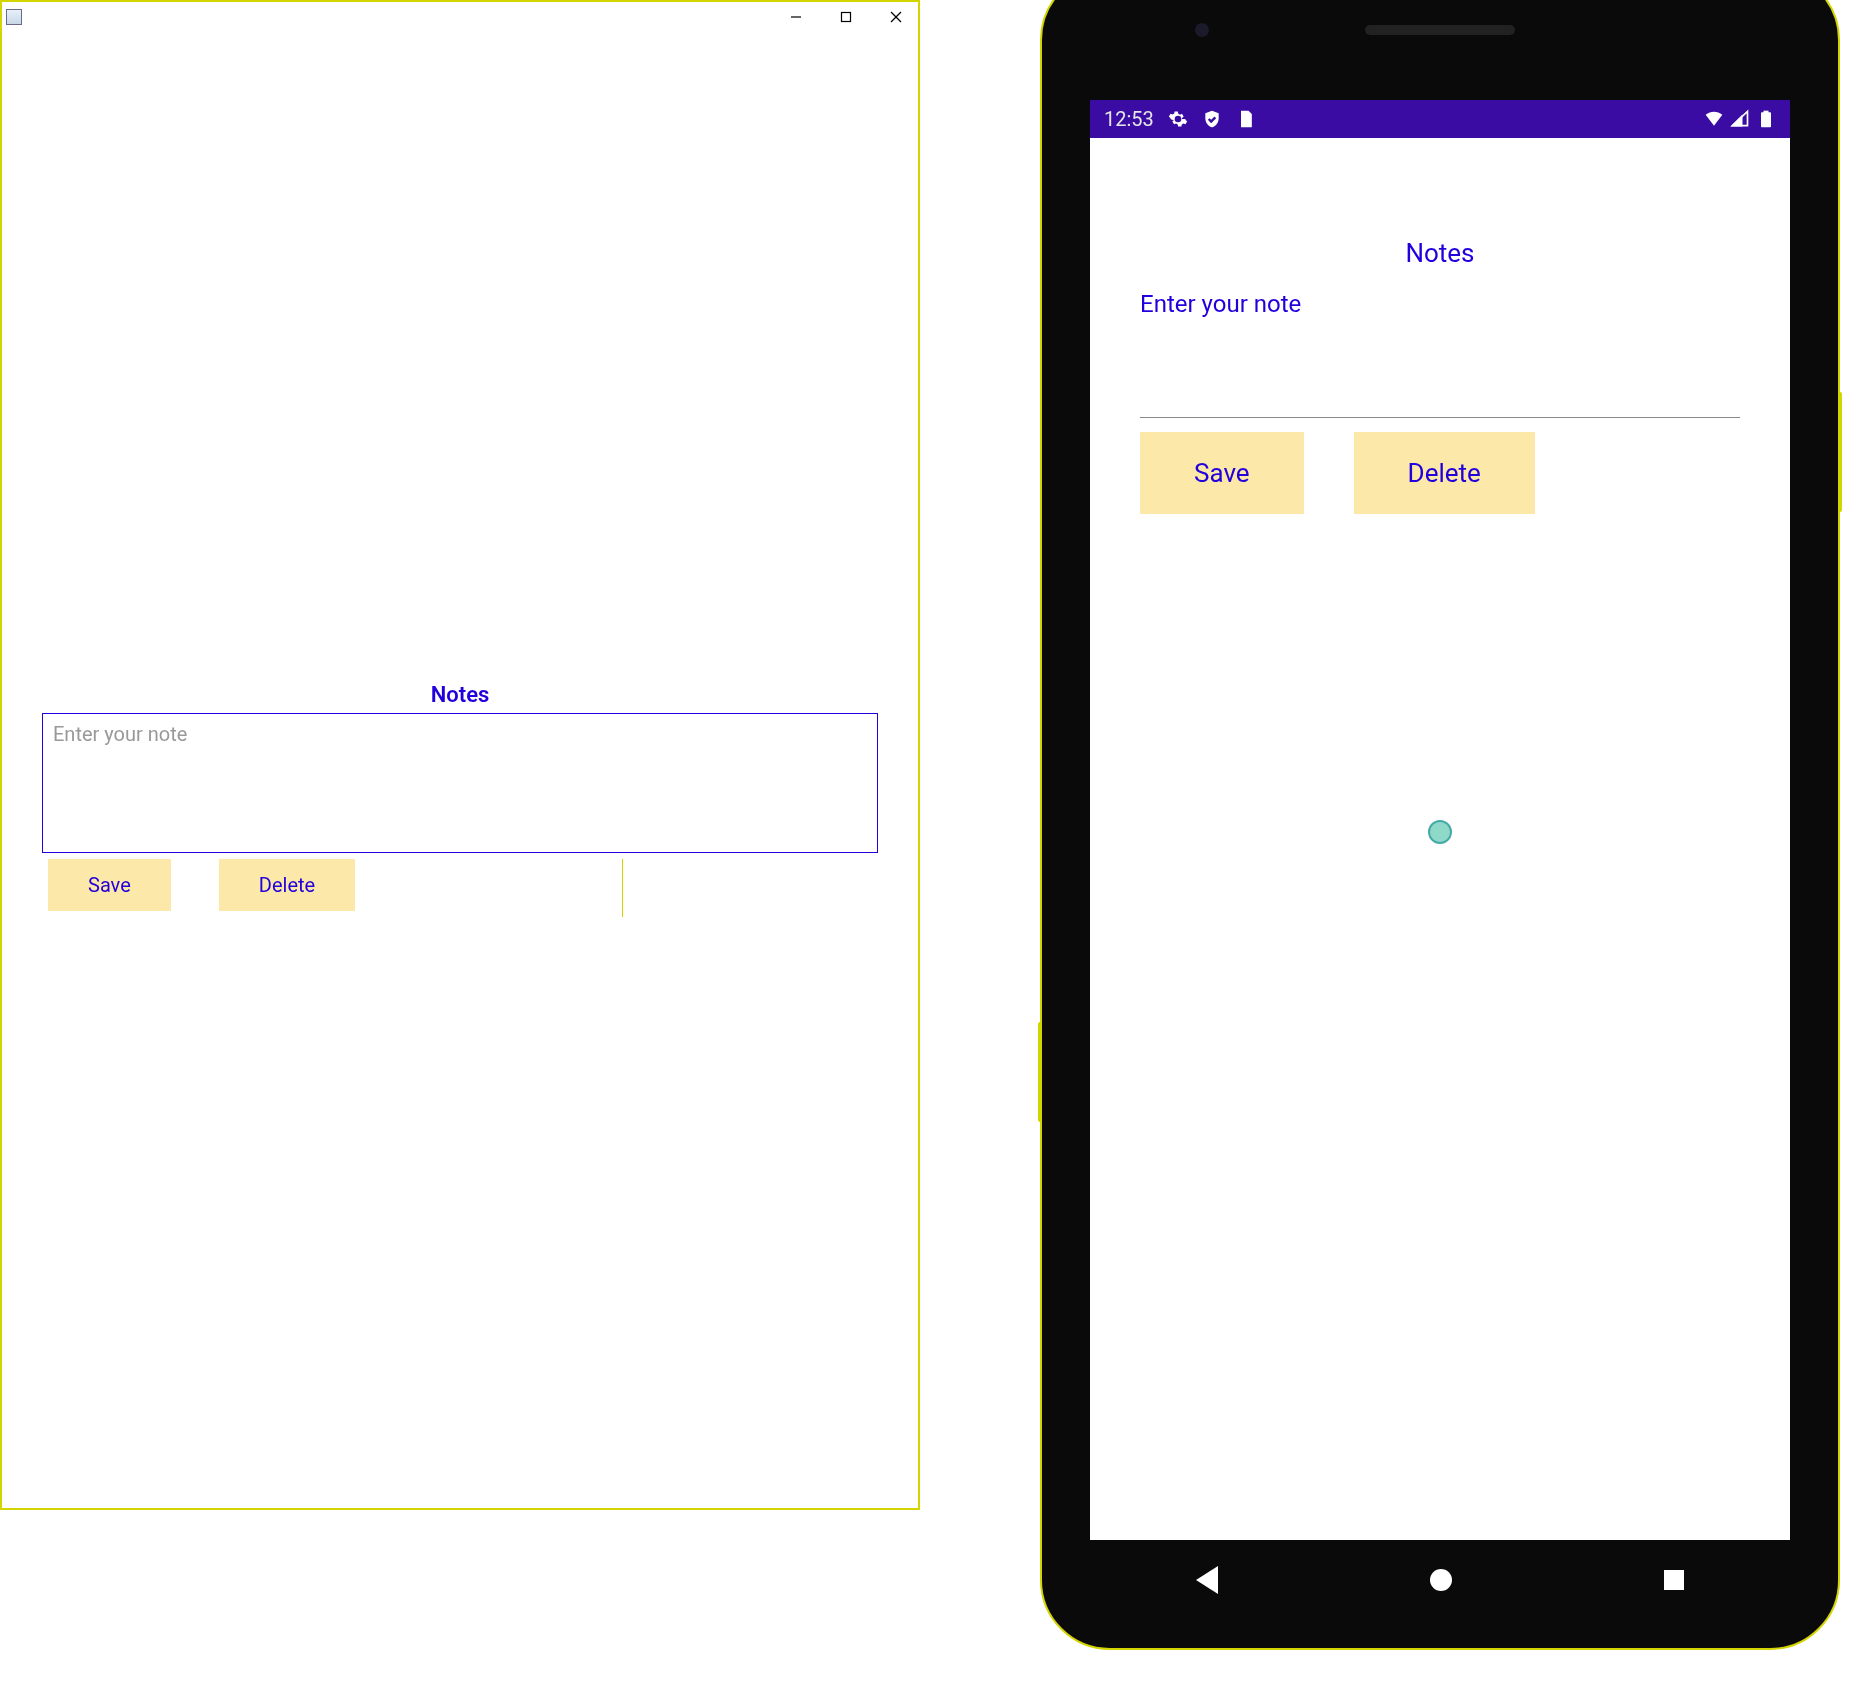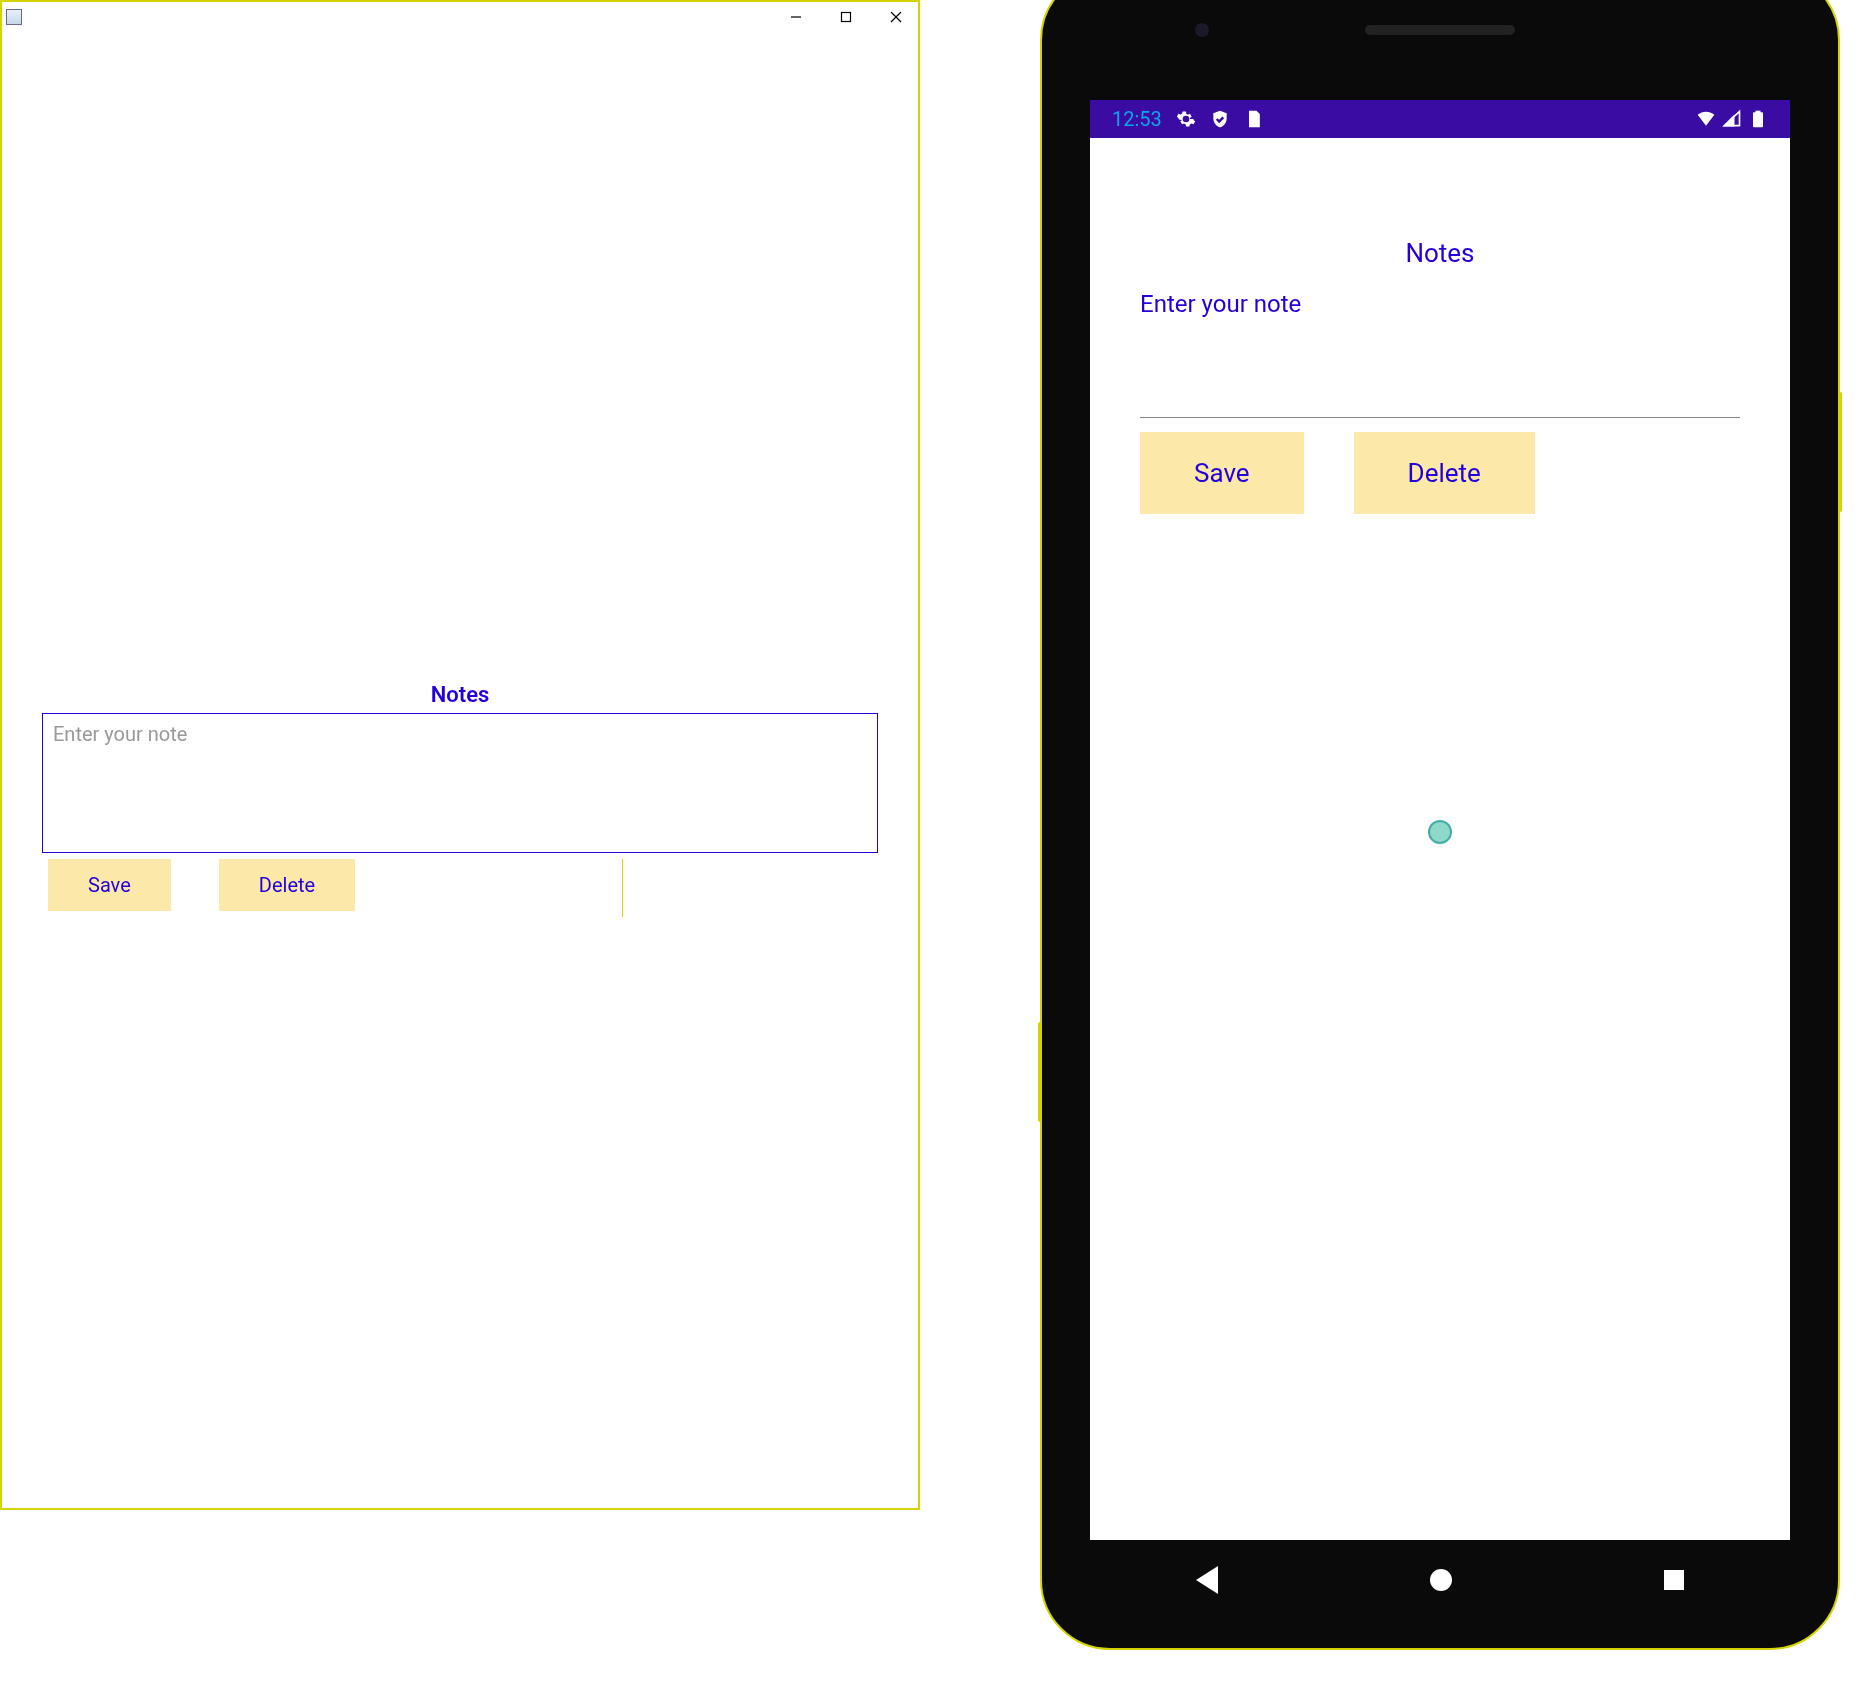--- a/index.html
+++ b/index.html
@@ -149,22 +149,22 @@
       bottom: 90px;
       background: #fff;
       overflow: hidden;
     }
     .statusbar {
       height: 38px;
       background: #3a0ca3;
       display: flex;
       align-items: center;
       justify-content: space-between;
-      padding: 0 22px;
-      color: #0ea5e9;
+      padding: 0 14px;
+      color: #e5e5e5;
     }
     .sb-left {
       display: flex;
       align-items: center;
       gap: 14px;
       font-size: 20px;
     }
     .sb-right {
       display: flex;
       align-items: center;

